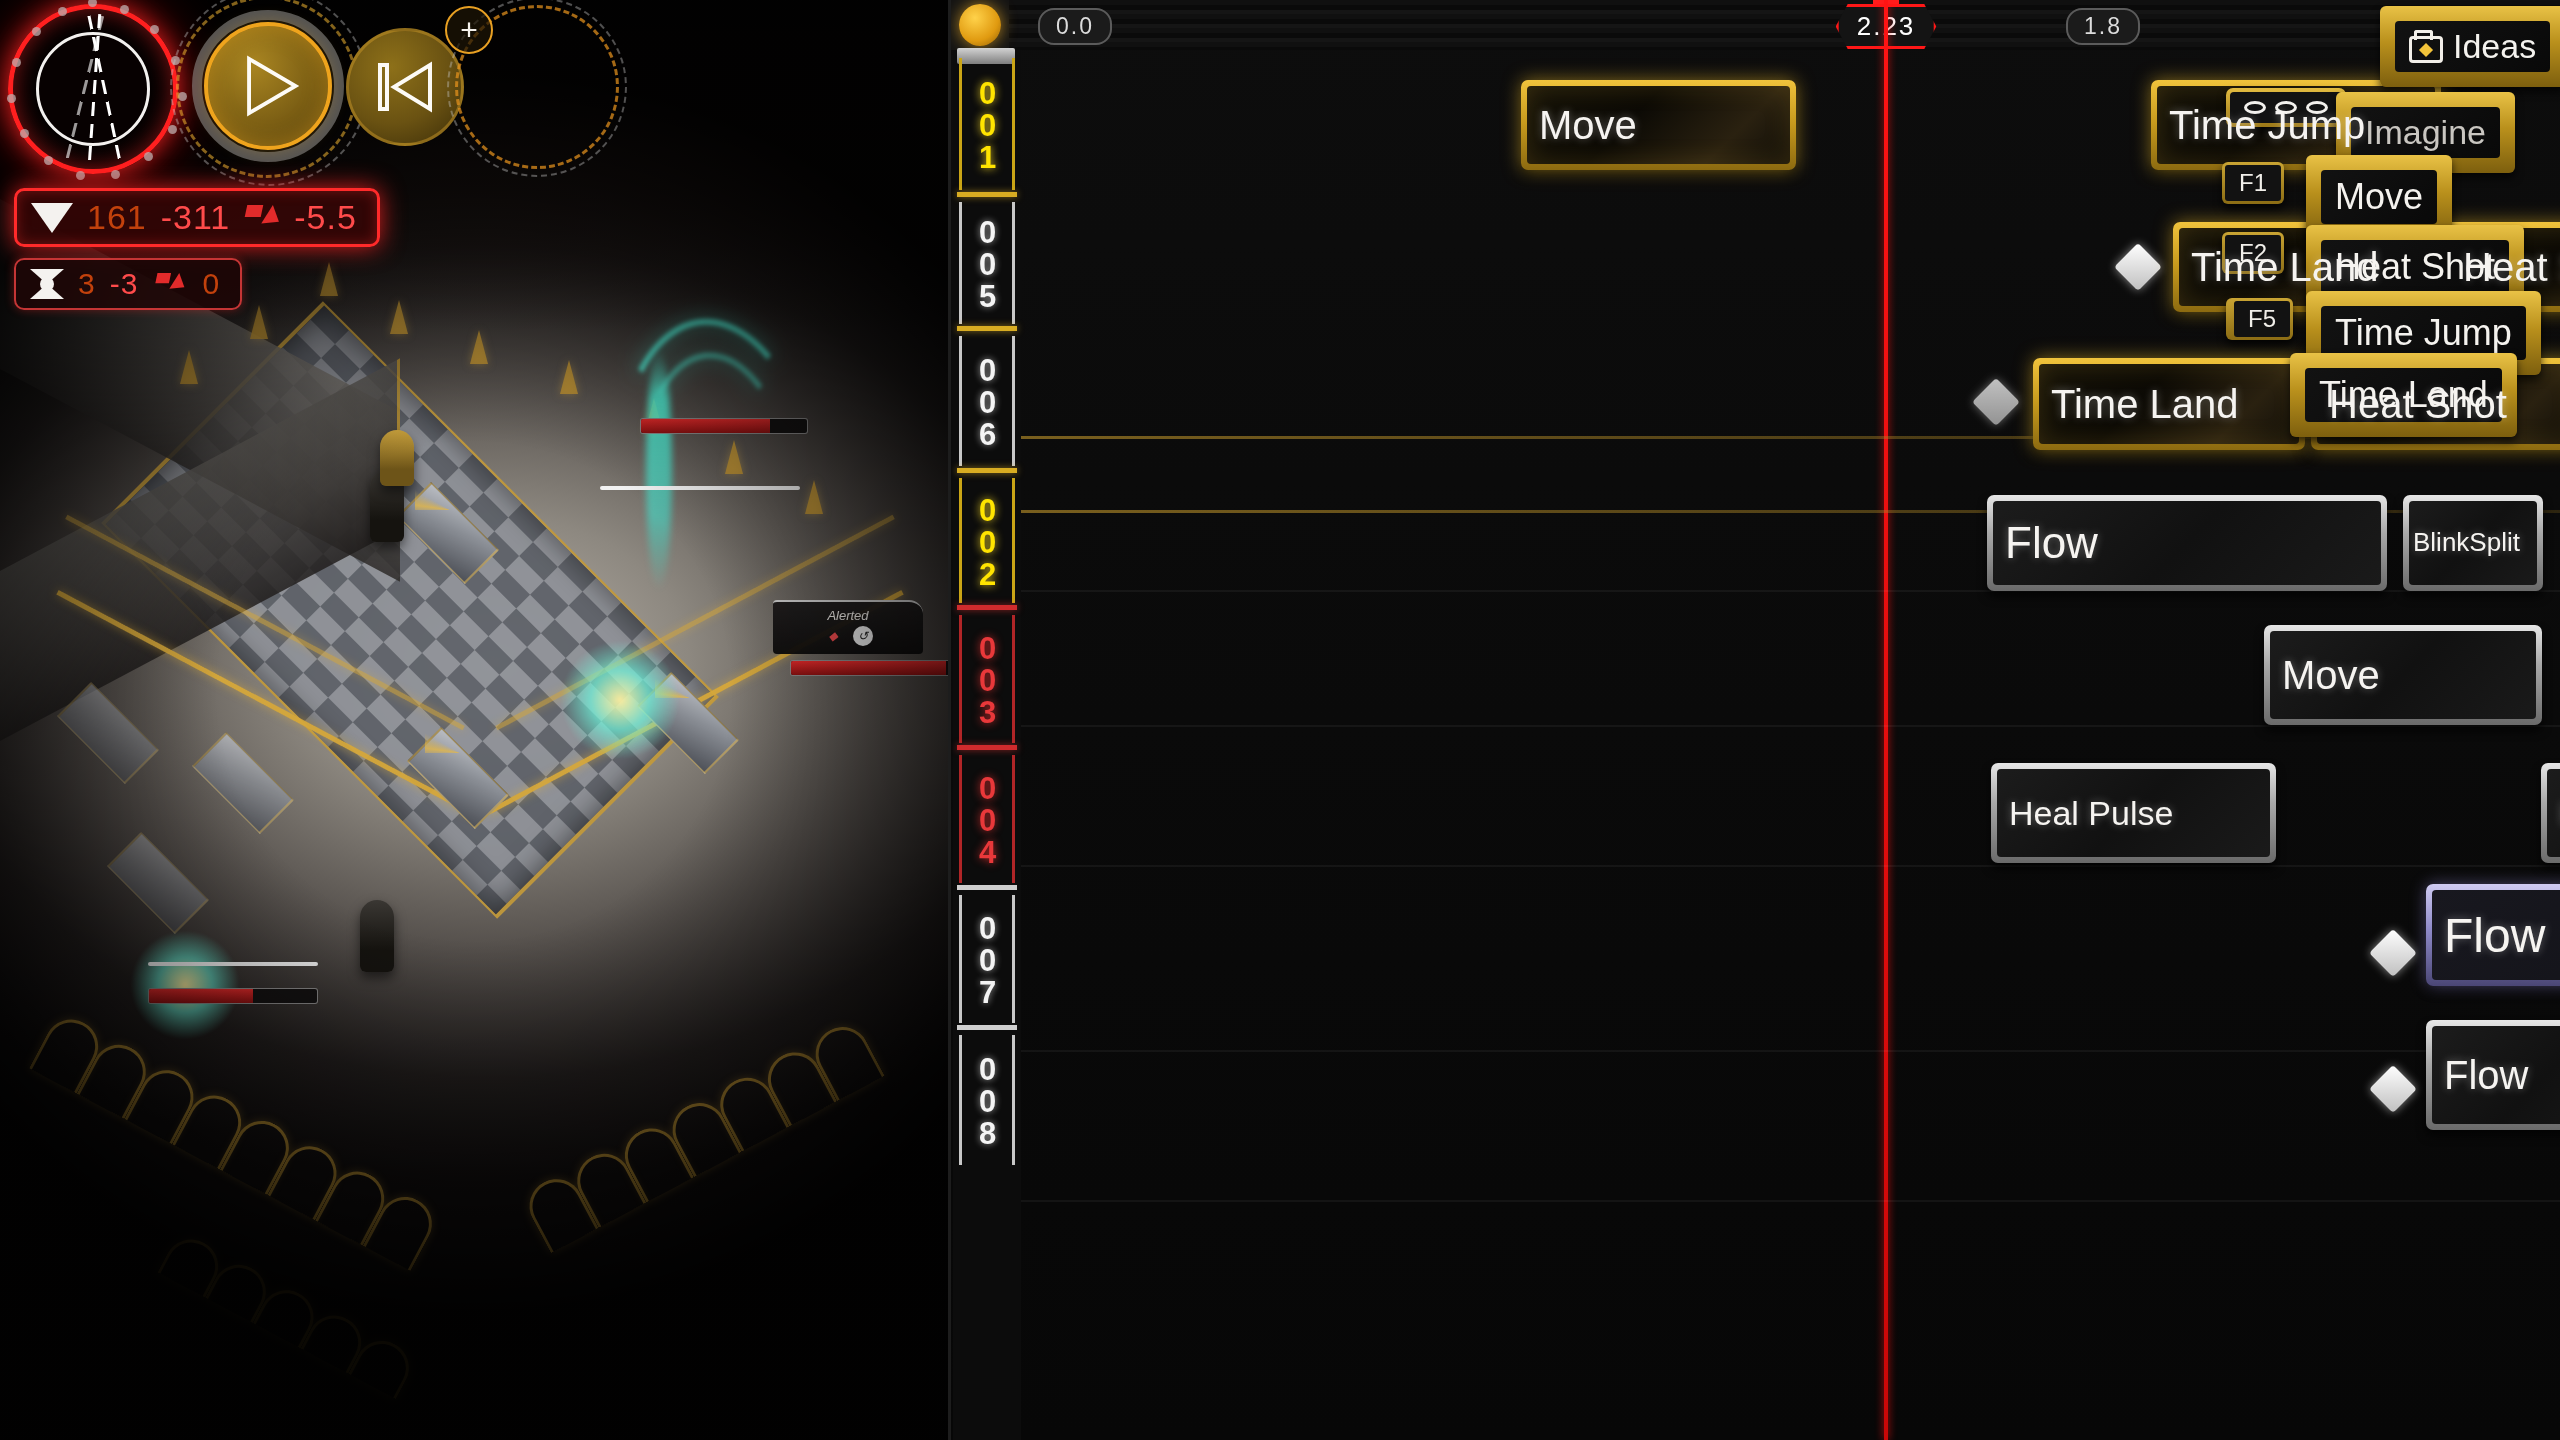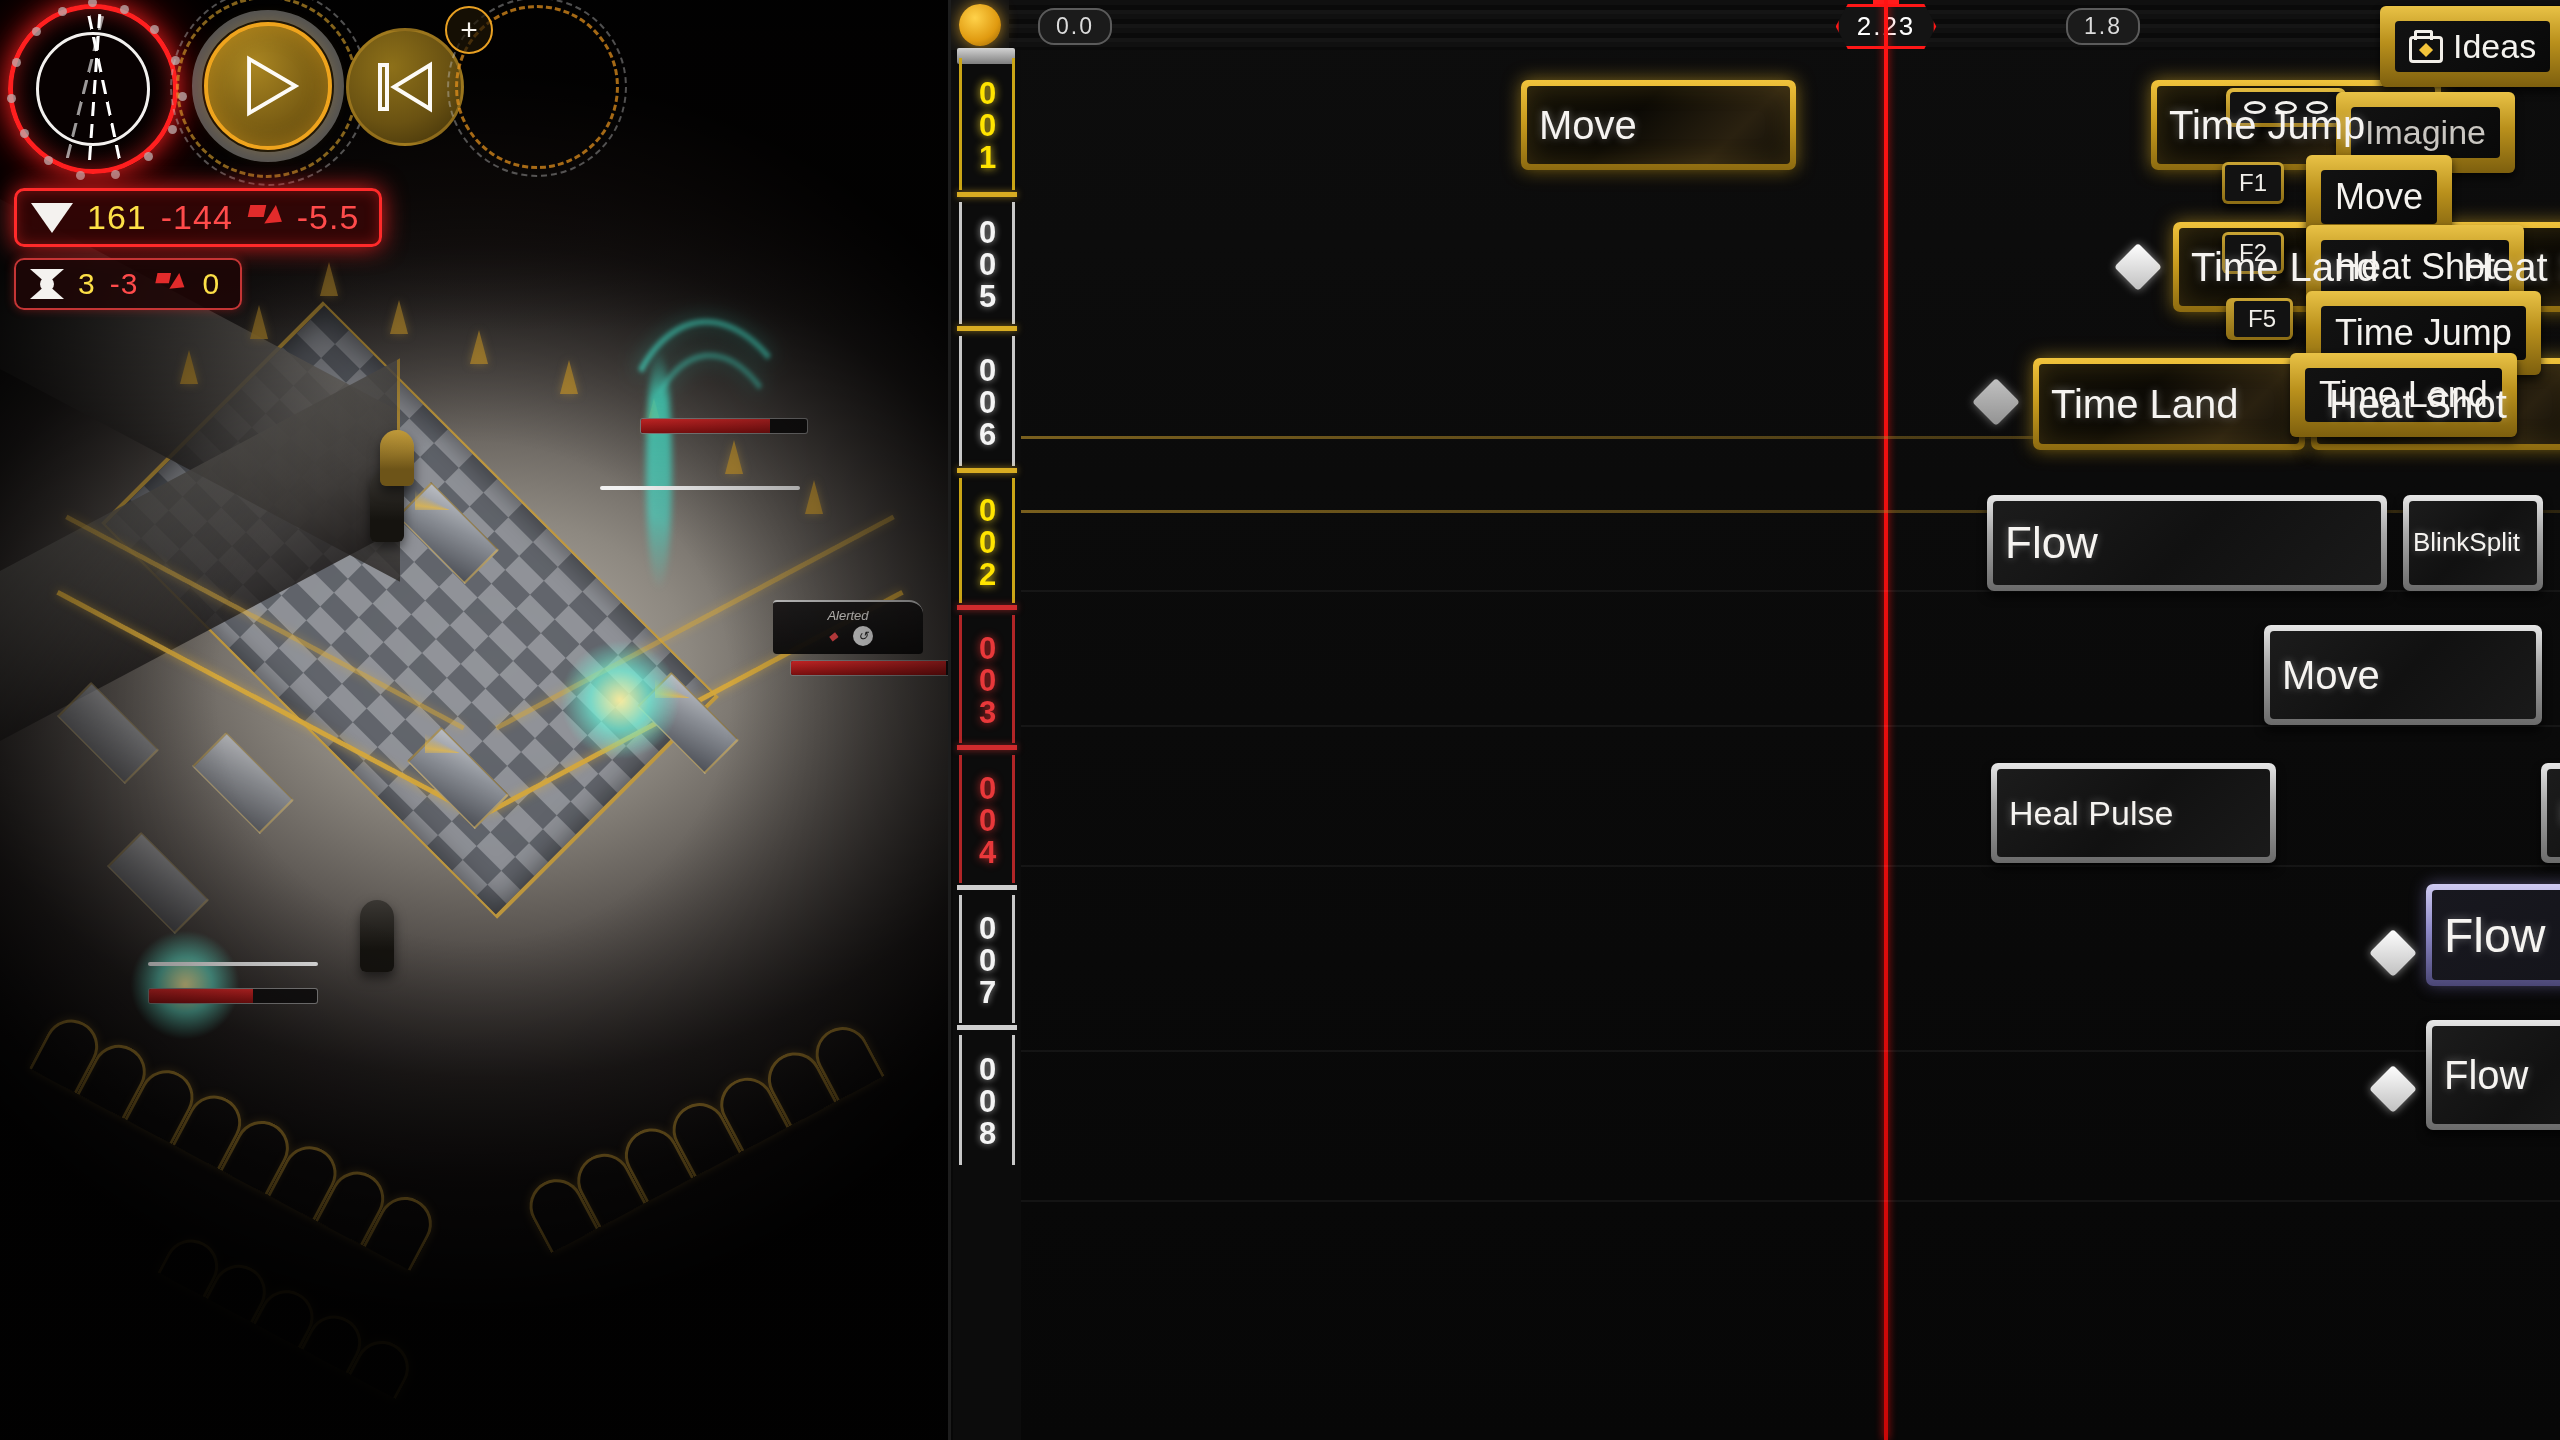--- a/index.html
+++ b/index.html
@@ -129,21 +129,21 @@
   .dashring{ position:absolute; border-radius:50%; border:3px dashed rgba(240,180,50,.55); }
   .dashring2{ position:absolute; border-radius:50%; border:2px dashed rgba(200,200,200,.4); }
 
   
   .statchip{ position:absolute; display:flex; align-items:center; gap:14px;
     padding:7px 20px 7px 14px; border-radius:10px; }
   #stat1{ left:14px; top:188px; border:3px solid #ff2a2a; background:rgba(55,6,6,.85);
     box-shadow:0 0 24px rgba(255,35,35,.85), inset 0 0 14px rgba(255,40,40,.35); }
   #stat2{ left:14px; top:258px; border:2px solid rgba(255,70,70,.75); background:rgba(30,6,6,.85);
     box-shadow:0 0 10px rgba(255,40,40,.35); }
-  .statchip .v{ font-size:34px; color:#fde047; letter-spacing:1px; }
+  .statchip .v{ font-size:34px; color:#c2410c; letter-spacing:1px; }
   .statchip .r{ font-size:34px; color:#ff4b4b; letter-spacing:1px; }
   .statchip .v.sm{ font-size:30px;}
   .statchip .r.sm{ font-size:30px;}
   .ic-downtri{ width:0;height:0;border-left:21px solid transparent;border-right:21px solid transparent;
     border-top:30px solid #f4f2ef; }
   .ic-hourglass{ width:34px;height:30px; position:relative; }
   .ic-hourglass:before,.ic-hourglass:after{ content:""; position:absolute; left:0; width:0;height:0;
     border-left:17px solid transparent;border-right:17px solid transparent; }
   .ic-hourglass:before{ top:0; border-top:15px solid #f4f2ef; }
   .ic-hourglass:after{ bottom:0; border-bottom:15px solid #f4f2ef; }
@@ -399,21 +399,21 @@
     </div>
 
     <div class="dashring" style="left:455px; top:5px; width:164px;height:164px; border-style:dashed; border-color:rgba(236,150,30,.7);"></div>
     <div class="dashring2" style="left:447px; top:-3px; width:180px;height:180px;"></div>
 
     <div id="plusbadge">+</div>
 
     <div id="stat1" class="statchip">
       <span class="ic-downtri"></span>
       <span class="v">161</span>
-      <span class="r">-144</span>
+      <span class="r">-311</span>
       <span class="ic-arrow"></span>
       <span class="r">-5.5</span>
     </div>
 
     <div id="stat2" class="statchip">
       <span class="ic-hourglass">
           <i></i>
         </span>
       <span class="v sm">3</span>
       <span class="r sm">-3</span>

